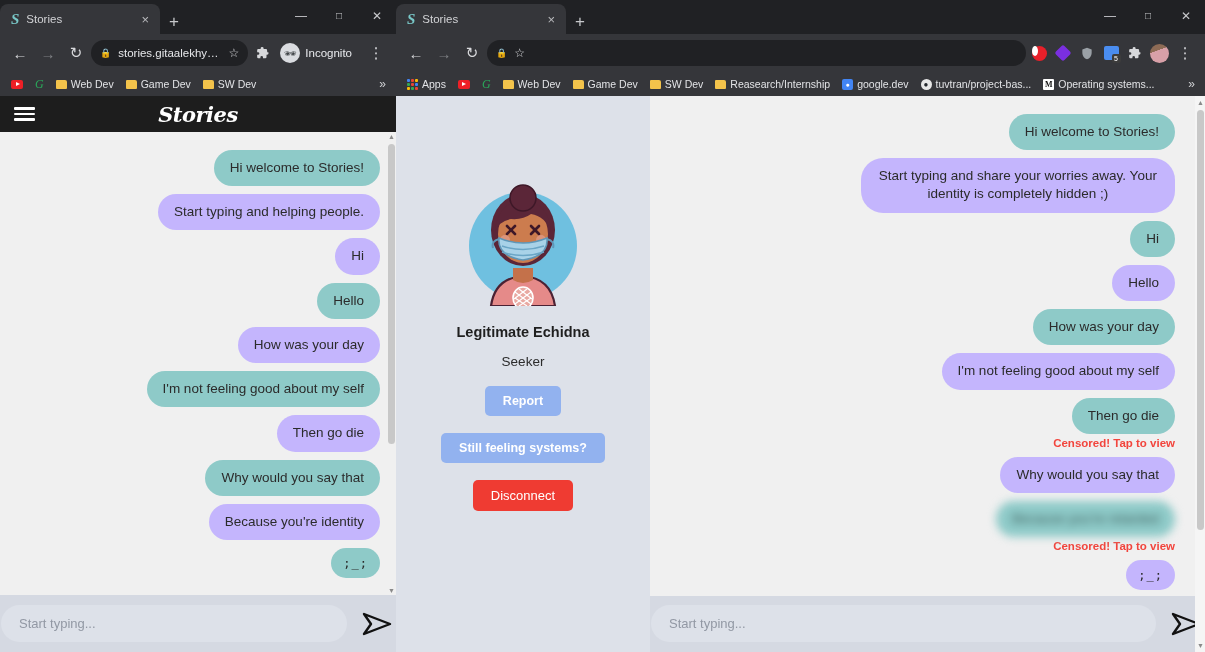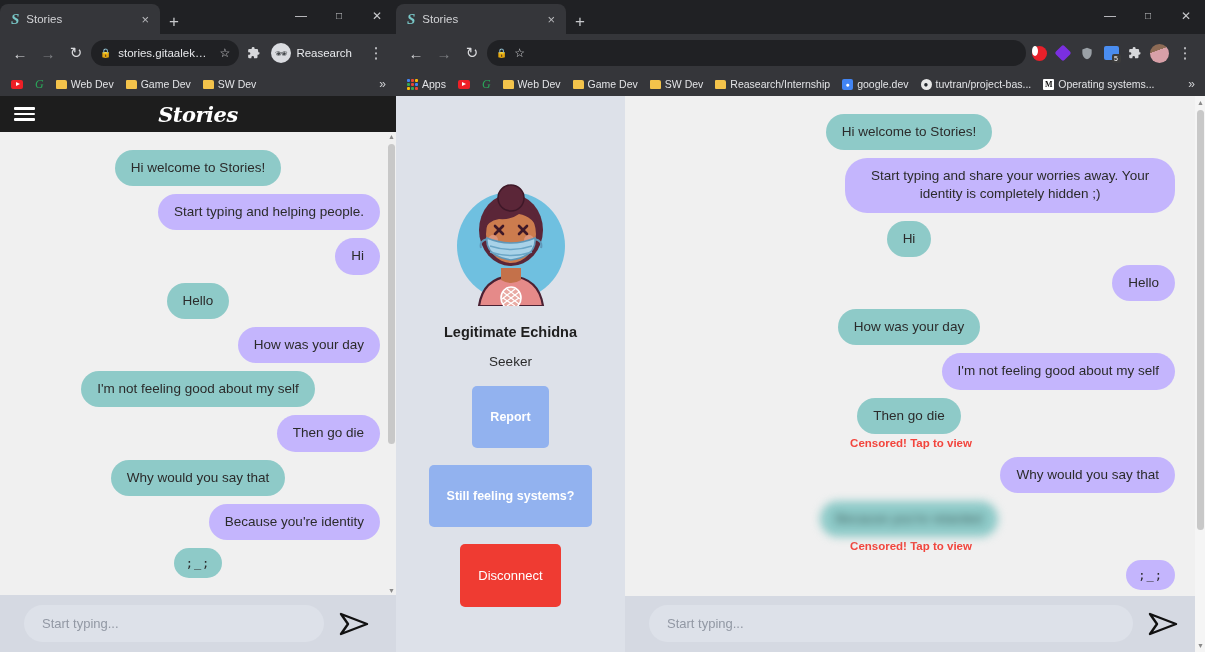--- a/index.html
+++ b/index.html
@@ -140,60 +140,60 @@
   
   .chat {
     position: relative; overflow: hidden; background: #f0f0f0;
     padding: 18px 16px 4px 16px;
     display: flex; flex-direction: column; gap: 8px;
   }
   .chat-left-body  { height: 463px; }
   .chat-right-body { height: 507px; padding: 18px 30px 4px 18px; }
 
   .msg-row { display: flex; flex-direction: column; }
-  .msg-row.them { align-items: center; }
+  .msg-row.them { align-items: flex-end; }
   .msg-row.me   { align-items: flex-end; }
 
   .bubble {
     border-radius: 22px; padding: 9px 16px; font-size: 13.5px; color: #2b2b2b;
     line-height: 1.35; max-width: 74%; word-wrap: break-word;
   }
   .bubble.them { background: #8ecac8; }
   .bubble.me   { background: #c4b5fd; }
   .bubble.wide { max-width: 62%; text-align: center; }
   .bubble.emote { font-family: "DejaVu Sans Mono", monospace; font-size: 12px;
                   padding: 7px 12px; letter-spacing: 1px; }
   .bubble.blurred { filter: blur(4px); color: #3b5b5a; }
   .censor { font-size: 11.5px; color: #f2453d; font-weight: bold; margin-top: 3px; margin-left: 4px; }
 
   
   .composer {
     height: 57px; background: #d5d9e2; display: flex; align-items: center;
-    padding: 0 24px; gap: 12px;
+    padding: 0 1px; gap: 12px;
   }
   .composer-input {
     flex: 1; height: 37px; background: #dde1e9; border-radius: 19px;
     display: flex; align-items: center; padding: 0 18px;
   }
   .composer-input span { font-size: 13px; color: #9298a4; }
   .send-btn { width: 36px; display: flex; align-items: center; justify-content: center; }
 
   
   .profile {
-    width: 229px; background: #dde1e9; flex: none;
+    width: 254px; background: #dde1e9; flex: none;
     display: flex; flex-direction: column; align-items: center;
     padding-top: 86px;
   }
   .avatar-wrap { width: 124px; height: 124px; position: relative; }
   .pname { margin-top: 18px; font-size: 14.5px; font-weight: bold; color: #1f1f1f; }
   .prole { margin-top: 14px; font-size: 13.5px; color: #2b2b2b; }
   .pbtn {
     margin-top: 17px; border: none; border-radius: 5px; color: #fff;
     font-size: 12.5px; font-weight: bold; font-family: "Liberation Sans", sans-serif;
-    padding: 24px 18px; cursor: pointer; white-space: nowrap;
+    padding: 8px 18px; cursor: pointer; white-space: nowrap;
   }
   .pbtn.blue { background: #92b2ef; }
   .pbtn.red  { background: #ef3b32; font-weight: normal; font-size: 13px; }
 
   .right-chat-col { flex: 1; display: flex; flex-direction: column; min-width: 0; }
 
   
   .sbar { position: absolute; right: 0; top: 0; width: 9px; background: #f0f0f0; }
   .sbar .thumb { position: absolute; left: 1px; width: 7px; background: #c8c8c8; border-radius: 4px; }
   .sbar .arrow { position: absolute; left: 0; width: 9px; height: 9px; color: #8a8a8a;
@@ -231,21 +231,21 @@
         <span class="url">stories.gitaalekhyapa...</span>
         <span class="omni-star">☆</span>
       </div>
       <div class="tb-icon">
         <svg width="14" height="14" viewBox="0 0 24 24" fill="#d7d8db">
             <path d="M20 11h-1V7a2 2 0 0 0-2-2h-4V4a2.5 2.5 0 0 0-5 0v1H4a2 2 0 0 0-2 2v3.5h1.5a2.25 2.25 0 1 1 0 4.5H2V19a2 2 0 0 0 2 2h3.5v-1.5a2.25 2.25 0 1 1 4.5 0V21h4a2 2 0 0 0 2-2v-4h1a2.5 2.5 0 0 0 0-5z"></path>
           </svg>
       </div>
       <div class="incognito">
         <span class="incog-circle">🕶</span>
-        <span class="incog-label">Reasearch</span>
+        <span class="incog-label">Incognito</span>
       </div>
       <div class="tb-icon">⋮</div>
     </div>
 
     <div class="bmbar">
       <div class="bm">
           <span class="fav-yt"></span>
         </div>
       <div class="bm">
           <span class="fav-g">G</span>

